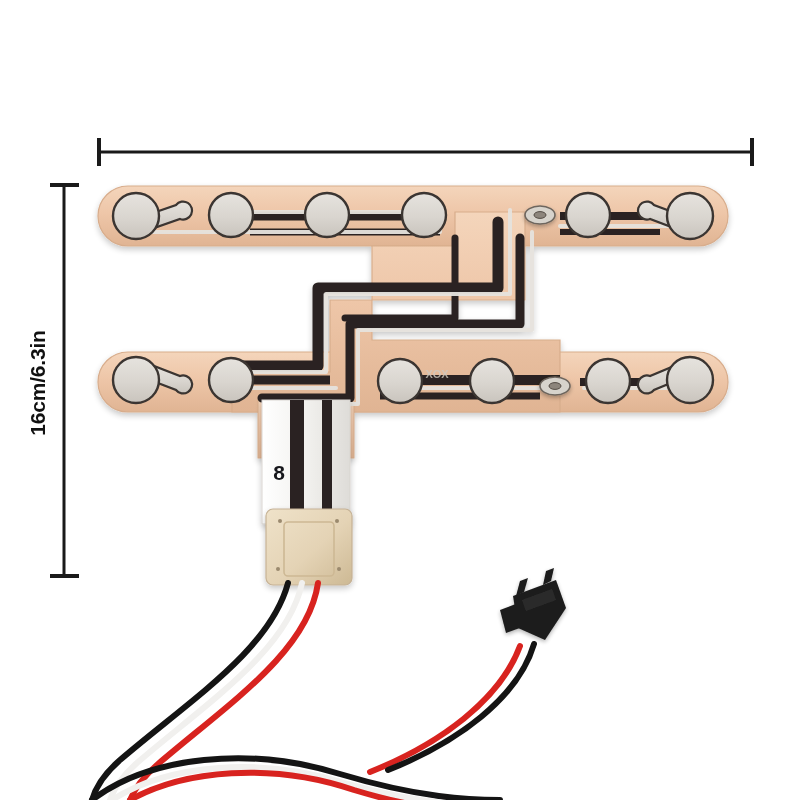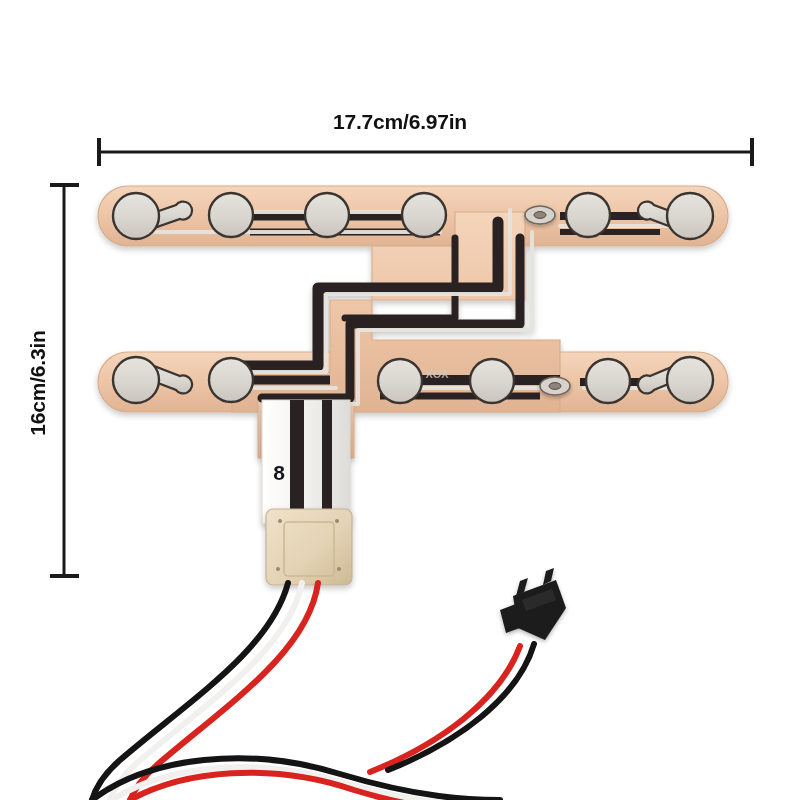--- a/index.html
+++ b/index.html
@@ -235,17 +235,16 @@
       <path d="M 516 596 L 524 592 L 528 578 L 520 581 Z" fill="#1c1c1c"></path>
       <path d="M 543 585 L 551 581 L 554 568 L 546 571 Z" fill="#1c1c1c"></path>
 
       <path d="M 500 610 L 521 602 L 528 625 L 506 633 Z" fill="#1c1c1c"></path>
 
       <path d="M 522 600 L 552 589 L 556 600 L 526 611 Z" fill="#3a3a3a" opacity="0.55"></path>
     </g>
 
   </svg>
 
-  <div class="dim-label" id="label-width">17.7cm/6.97in</div>
 
   <div class="dim-label" id="label-height">16cm/6.3in</div>
 
 </div>
 
 </body></html>

